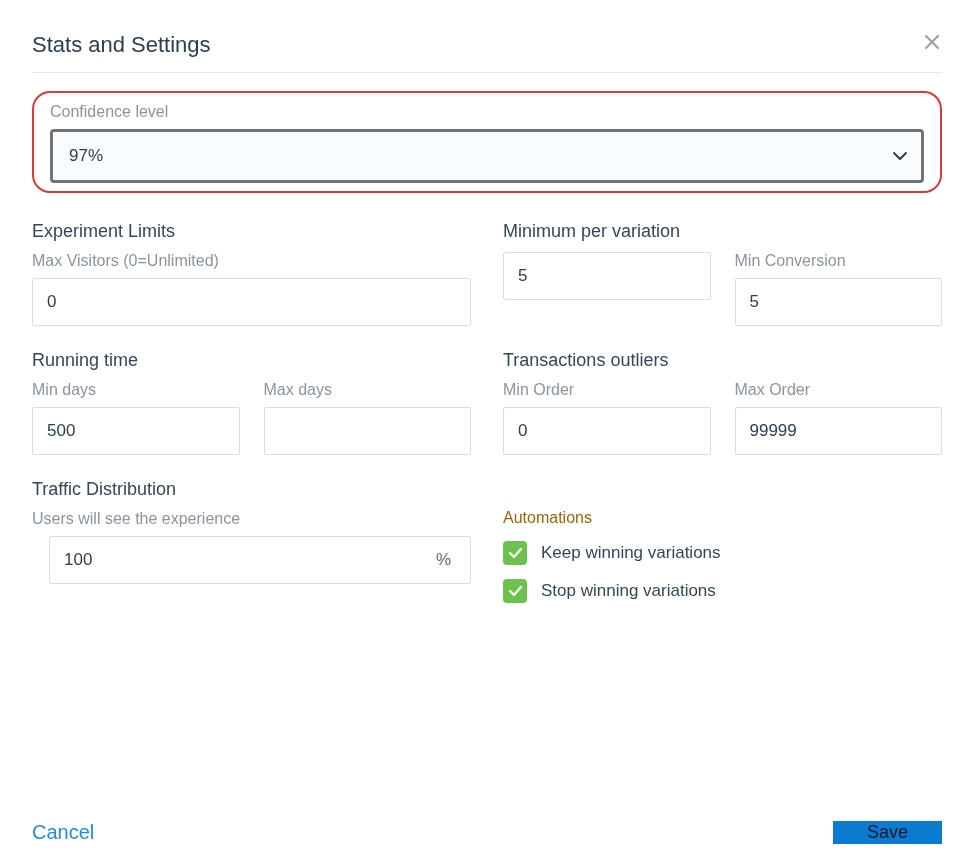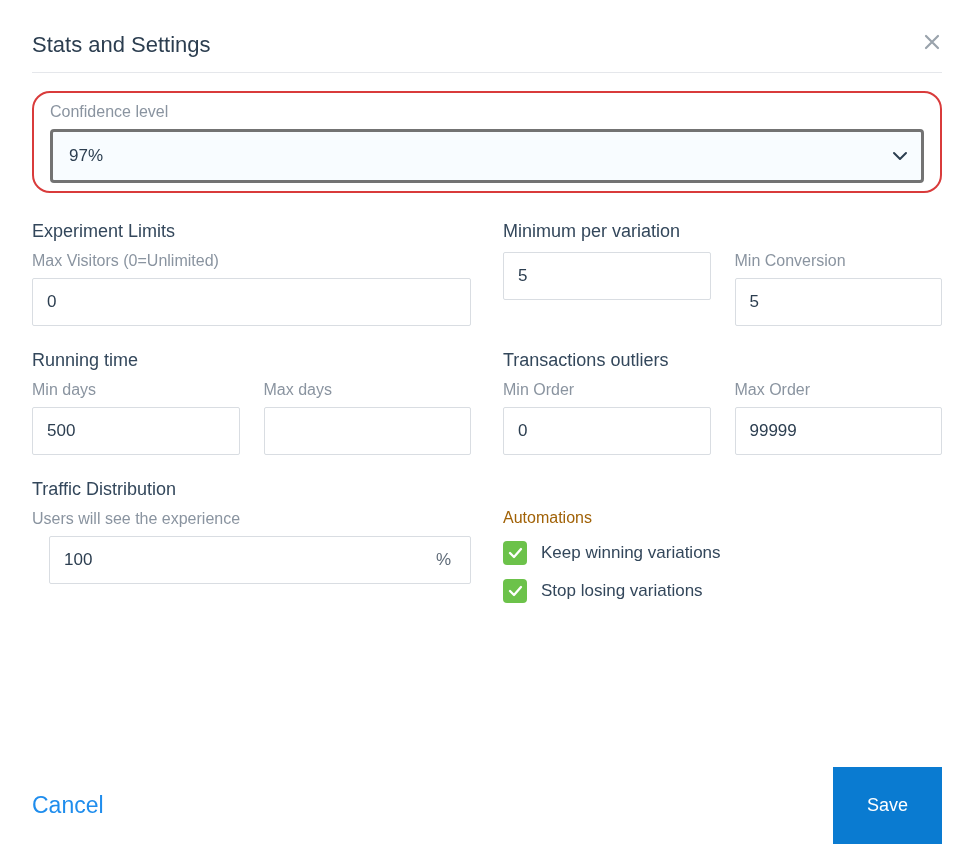--- a/index.html
+++ b/index.html
@@ -132,31 +132,31 @@
       position: absolute;
       left: 32px;
       right: 32px;
       bottom: 24px;
       display: flex;
       justify-content: space-between;
       align-items: center;
     }
     .cancel-link {
       color: #1f8ded;
-      font-size: 23px;
+      font-size: 20px;
       cursor: pointer;
       background: none;
       border: none;
     }
     .save-btn {
       background: #0a7bd1;
-      color: #ffffff;
+      color: #0f172a;
       border: none;
       font-size: 18px;
-      padding: 28px 34px;
+      padding: 1px 34px;
       cursor: pointer;
     }
   </style>
 </head>
 <body>
 
 <div class="header">
   <div class="title">Stats and Settings</div>
   <div class="close-icon">
     <svg width="20" height="20" viewBox="0 0 20 20">
@@ -245,21 +245,21 @@
           </svg>
       </div>
       <span class="checkbox-label">Keep winning variations</span>
     </div>
     <div class="checkbox-row">
       <div class="checkbox-box">
         <svg width="15" height="12" viewBox="0 0 15 12">
             <path d="M2 6 L6 10 L13 2" stroke="#fff" stroke-width="2.3" fill="none" stroke-linecap="round" stroke-linejoin="round"></path>
           </svg>
       </div>
-      <span class="checkbox-label">Stop losing variations</span>
+      <span class="checkbox-label">Stop winning variations</span>
     </div>
   </div>
 </div>
 
 <div class="footer">
   <button class="cancel-link">Cancel</button>
   <button class="save-btn">Save</button>
 </div>
 
 </body></html>

